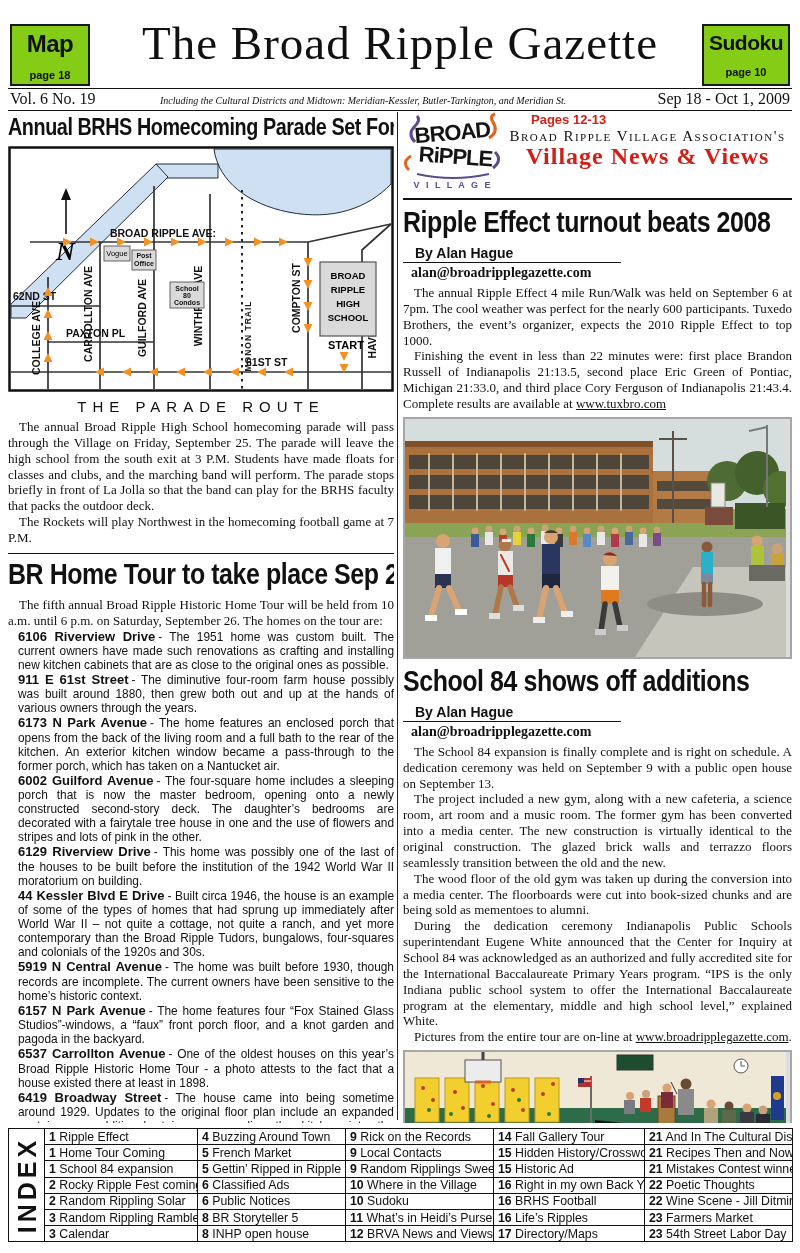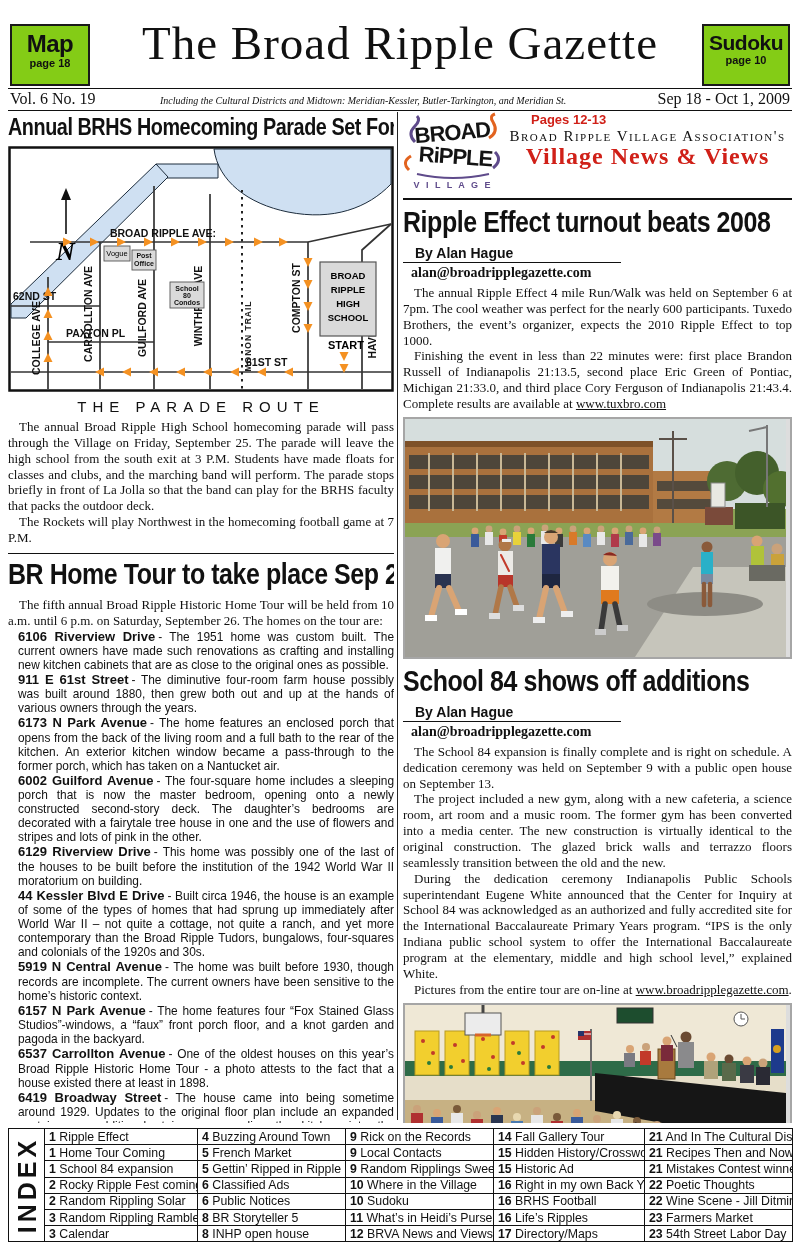--- a/index.html
+++ b/index.html
@@ -4,21 +4,21 @@
 <style>
   * { margin:0; padding:0; box-sizing:border-box; }
   html,body { background:#fff; }
   #page { position:relative; width:800px; height:1253px; background:#fff; color:#111;
           font-family:"Liberation Serif", serif; overflow:hidden; }
 
   
   .badge { position:absolute; top:24px; width:80px; height:62px; background:#84cc16;
            border:2px solid #1a1a1a; text-align:center; font-family:"Liberation Sans",sans-serif; }
   .badge .bt { font-size:24px; font-weight:bold; line-height:1.1; margin-top:5px; letter-spacing:-0.5px;}
-  .badge .bp { font-size:11px; font-weight:bold; }
+  .badge .bp { font-size:11px; font-weight:bold;margin-top:12px; }
   #map-badge { left:10px; }
   #sudoku-badge { right:10px; width:88px; }
   #sudoku-badge .bt { font-size:21px; }
   .paper-title { position:absolute; top:16px; left:100px; right:100px; text-align:center;
                  font-size:47px; font-family:"Liberation Serif",serif; font-weight:400; letter-spacing:1px; }
   .mast-rule { position:absolute; left:8px; right:8px; border-top:1.6px solid #111; }
   .mast-sub { position:absolute; top:90px; left:10px; right:10px; display:flex; align-items:baseline; }
   .mast-vol { font-size:16px; width:150px; }
   .mast-tag { flex:1; text-align:left; font-style:italic; font-size:10px; }
   .mast-date { font-size:16px; width:150px; text-align:right; }
@@ -368,20 +368,21 @@
         </g>
       </svg>
     </figure>
 
     <div class="hl hl-lg">School 84 shows off additions</div>
     <div class="byline">By Alan Hague</div>
     <div class="byline-rule"></div>
     <div class="email">alan@broadripplegazette.com</div>
     <p class="serif">The School 84 expansion is finally complete and is right on schedule.  A dedication ceremony was held on September 9 with a public open house on September 13.</p>
     <p class="serif">The project included a new gym, along with a new cafeteria, a science room, art room and a music room.  The former gym has been converted into a media center. The new construction is virtually identical to the original construction.  The glazed brick walls and terrazzo floors seamlessly transition between the old and the new.</p>
+    <p class="serif">The wood floor of the old gym was taken up during the conversion into a media center.  The floorboards were cut into book-sized chunks and are being sold as mementoes to alumni.</p>
     <p class="serif">During the dedication ceremony Indianapolis Public Schools superintendant Eugene White announced that the Center for Inquiry at School 84 was acknowledged as an authorized and fully accredited site for the International Baccalaureate Primary Years program.  “IPS is the only Indiana public school system to offer the International Baccalaureate program at the elementary, middle and high school level,” explained White.</p>
     <p class="serif"><span>Pictures from the entire tour are on-line at </span><span class="u">www.broadripplegazette.com</span><span>.</span></p>
 
     <figure class="photo">
       <svg width="381" height="158" viewBox="0 0 381 158">
         <rect width="381" height="158" fill="#efe8d6"></rect>
         <rect y="56" width="381" height="15" fill="#2e6b48"></rect>
         <rect y="71" width="381" height="24" fill="#e6dec9"></rect>
         <rect y="95" width="381" height="63" fill="#c7b183"></rect>
         <path d="M40,158 Q120,110 250,158" fill="none" stroke="#6a9a6a" stroke-width="1.5"></path>

